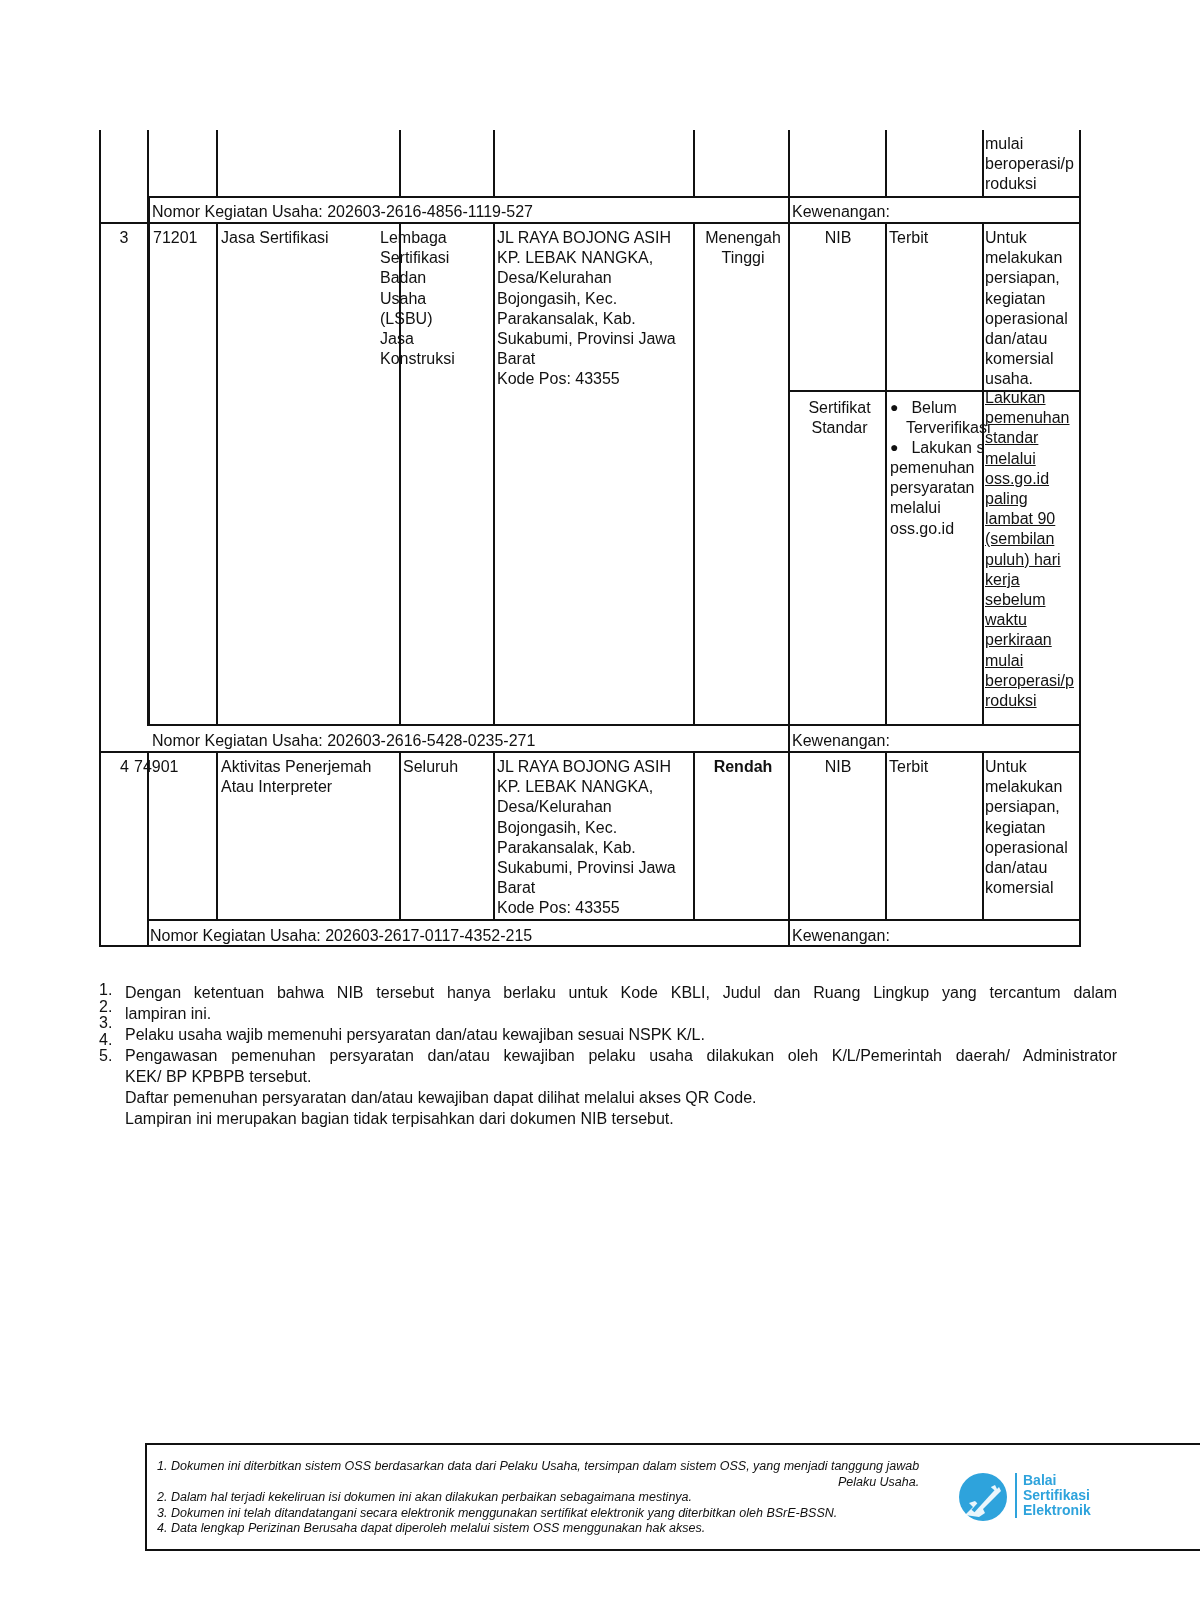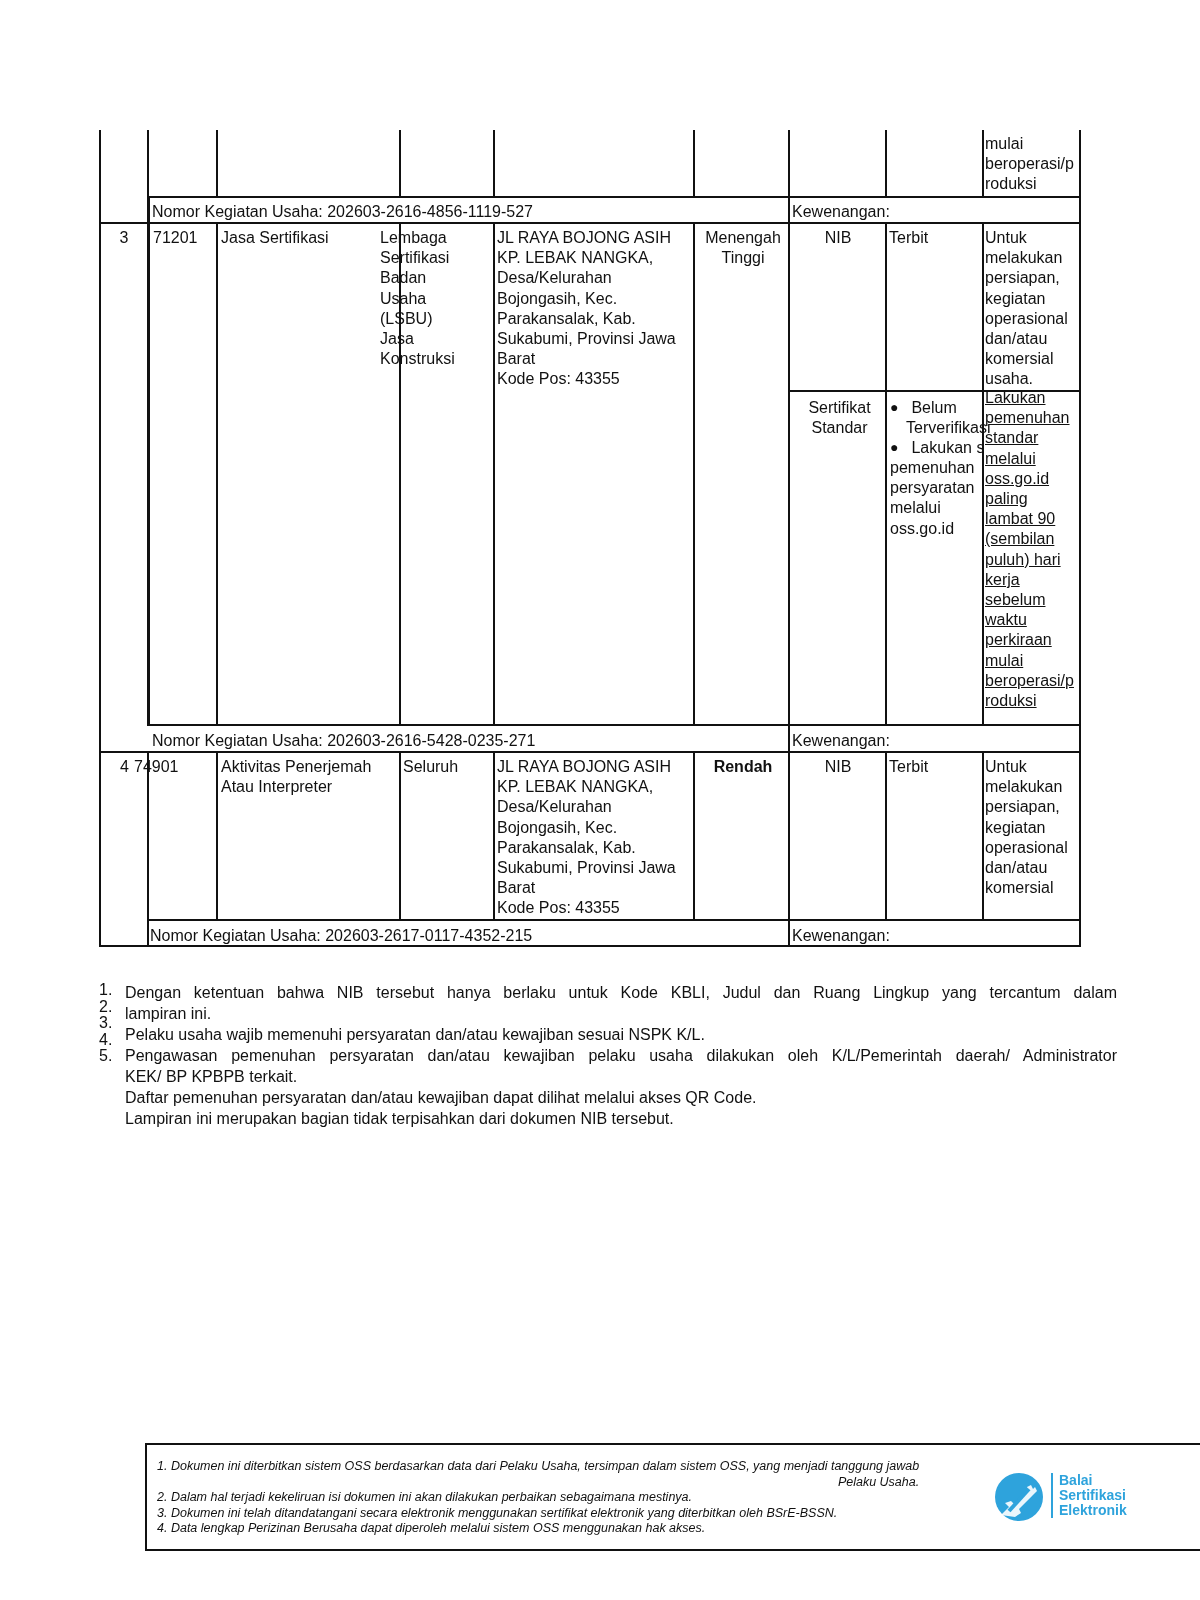--- a/index.html
+++ b/index.html
@@ -174,35 +174,35 @@
     <div>2.</div>
     <div>3.</div>
     <div>4.</div>
     <div>5.</div>
   </div>
   <div class="txt" style="top:0; width:992px; left:26px;">
     <div style="text-align:justify; text-align-last:justify;">Dengan ketentuan bahwa NIB tersebut hanya berlaku untuk Kode KBLI, Judul dan Ruang Lingkup yang tercantum dalam</div>
     <div>lampiran ini.</div>
     <div>Pelaku usaha wajib memenuhi persyaratan dan/atau kewajiban sesuai NSPK K/L.</div>
     <div style="text-align:justify; text-align-last:justify;">Pengawasan pemenuhan persyaratan dan/atau kewajiban pelaku usaha dilakukan oleh K/L/Pemerintah daerah/ Administrator</div>
-    <div>KEK/ BP KPBPB terkait.</div>
+    <div>KEK/ BP KPBPB tersebut.</div>
     <div>Daftar pemenuhan persyaratan dan/atau kewajiban dapat dilihat melalui akses QR Code.</div>
     <div>Lampiran ini merupakan bagian tidak terpisahkan dari dokumen NIB tersebut.</div>
   </div>
 </div>
 
 <div class="footer" style="top:1443px; height:108px;">
   <div class="lines" style="top:14px;">
     <div>1. Dokumen ini diterbitkan sistem OSS berdasarkan data dari Pelaku Usaha, tersimpan dalam sistem OSS, yang menjadi tanggung jawab</div>
     <div class="indent">Pelaku Usaha.</div>
     <div>2. Dalam hal terjadi kekeliruan isi dokumen ini akan dilakukan perbaikan sebagaimana mestinya.</div>
     <div>3. Dokumen ini telah ditandatangani secara elektronik menggunakan sertifikat elektronik yang diterbitkan oleh BSrE-BSSN.</div>
     <div>4. Data lengkap Perizinan Berusaha dapat diperoleh melalui sistem OSS menggunakan hak akses.</div>
   </div>
-  <div class="logo" style="left:846px; top:24px;">
+  <div class="logo" style="left:810px; top:24px;">
     <svg width="52" height="52" viewBox="0 0 52 52" style="position:absolute; left:0; top:2px;">
       <circle cx="26" cy="26" r="24" fill="#2ea3dc"></circle>
       <path d="M8 44 L16 36 L12 32 L18 30 L22 34 L36 20 L34 16 L38 14 L40 18 L42 16 L44 20 L40 24 L26 38 L28 42 L22 46 Z" fill="#ffffff" opacity="0.9"></path>
       <path d="M16 40 L36 18" stroke="#2ea3dc" stroke-width="4"></path>
     </svg>
     <div class="logo-text" style="left:58px; top:4px;">
       <div>Balai</div>
       <div>Sertifikasi</div>
       <div>Elektronik</div>
     </div>

